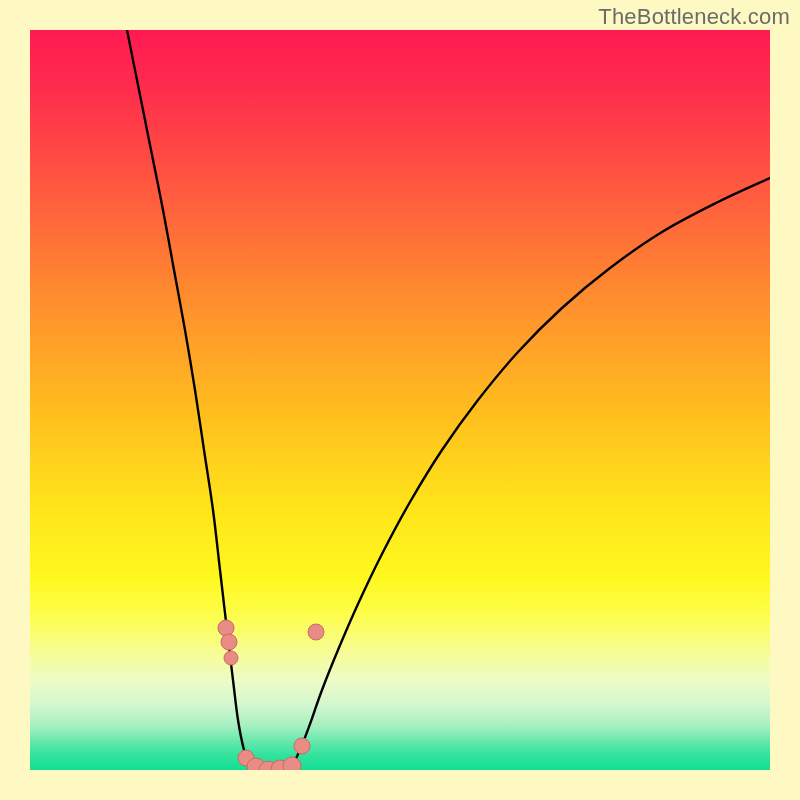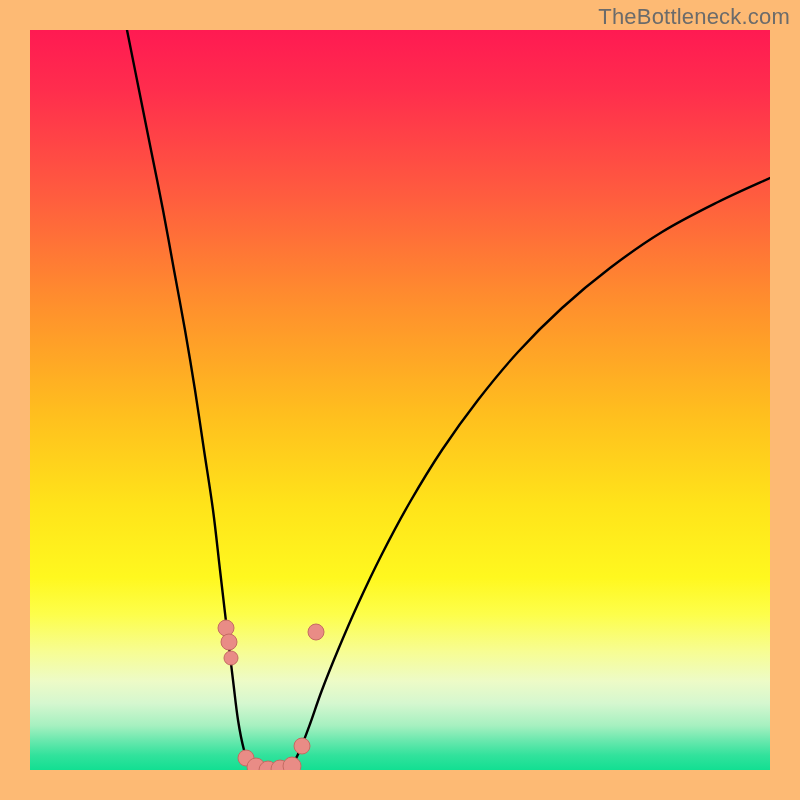--- a/index.html
+++ b/index.html
@@ -7,21 +7,21 @@
     padding: 0;
     width: 800px;
     height: 800px;
     overflow: hidden;
     background: #000;
     font-family: Arial, Helvetica, sans-serif;
   }
   .frame {
     position: absolute;
     inset: 0;
-    background: #fdba74;
+    background: #fef9c3;
     text-decoration: underline;
   }
   .plot-area {
     position: absolute;
     left: 30px;
     top: 30px;
     width: 740px;
     height: 740px;
     overflow: hidden;
   }

